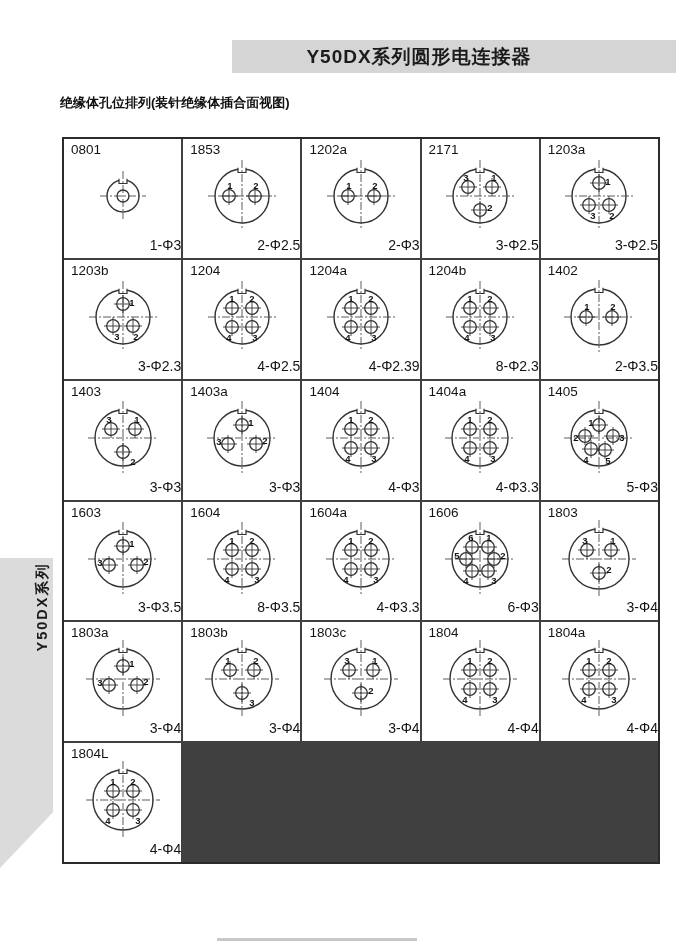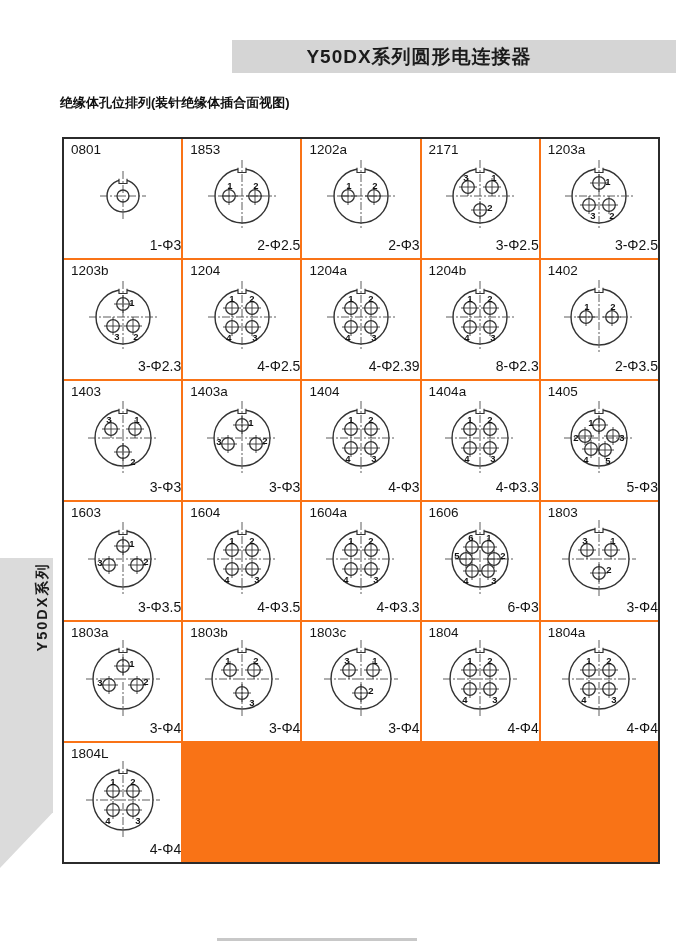--- a/index.html
+++ b/index.html
@@ -12,21 +12,21 @@
     position:absolute;left:232px;top:40px;width:444px;height:33px;
     background:#d5d5d5;display:flex;align-items:center;justify-content:center;
     padding-right:70px;box-sizing:border-box;
   }
   .header-bar .title{font-size:19px;font-weight:bold;letter-spacing:1px;color:#1b1b1b;}
   .subtitle{
     position:absolute;left:60px;top:94px;font-size:13px;font-weight:bold;color:#111;
   }
   .grid-wrap{
     position:absolute;left:62px;top:137px;width:598px;height:727px;
-    border:2px solid #2b2b2b;background:#f97316;box-sizing:border-box;
+    border:2px solid #2b2b2b;background:#404040;box-sizing:border-box;
     display:grid;grid-template-columns:repeat(5,1fr);grid-template-rows:repeat(6,1fr);
     gap:2px;
   }
   .cell{
     background:#ffffff;position:relative;display:flex;flex-direction:column;align-items:center;
   }
   .model{
     position:absolute;top:3px;left:7px;font-size:13.5px;color:#141414;
   }
   .spec{
@@ -449,21 +449,21 @@
           <text x="60" y="27" text-anchor="middle" font-size="9.5" font-weight="bold" fill="#111">2</text>
           <circle cx="40" cy="52" r="6.3" fill="none" stroke="#333333" stroke-width="1.3"></circle>
           <line x1="31" y1="52" x2="49" y2="52" stroke="#333333" stroke-width="0.9"></line>
           <line x1="40" y1="43" x2="40" y2="61" stroke="#333333" stroke-width="0.9"></line>
           <text x="35" y="66" text-anchor="middle" font-size="9.5" font-weight="bold" fill="#111">4</text>
           <circle cx="60" cy="52" r="6.3" fill="none" stroke="#333333" stroke-width="1.3"></circle>
           <line x1="51" y1="52" x2="69" y2="52" stroke="#333333" stroke-width="0.9"></line>
           <line x1="60" y1="43" x2="60" y2="61" stroke="#333333" stroke-width="0.9"></line>
           <text x="65" y="66" text-anchor="middle" font-size="9.5" font-weight="bold" fill="#111">3</text>
         </svg></div>
-      <div class="spec">4-Φ3.5</div>
+      <div class="spec">8-Φ3.5</div>
     </div>
     <div class="cell">
       <div class="model">1604a</div>
       <div class="diagram"><svg width="100" height="84" viewBox="0 0 100 84">
           <circle cx="50" cy="42" r="28" fill="none" stroke="#333333" stroke-width="1.4"></circle>
           <rect x="46" y="12" width="8" height="5.5" fill="#fff"></rect>
           <path d="M 46 12.8 L 46 17.5 L 54 17.5 L 54 12.8" fill="none" stroke="#333333" stroke-width="1.2"></path>
           <line x1="15" y1="42" x2="85" y2="42" stroke="#4a4a4a" stroke-width="0.9" stroke-dasharray="8 2 2 2"></line>
           <line x1="50" y1="5" x2="50" y2="77" stroke="#4a4a4a" stroke-width="0.9" stroke-dasharray="8 2 2 2"></line>
           <circle cx="40" cy="33" r="6.3" fill="none" stroke="#333333" stroke-width="1.3"></circle>

